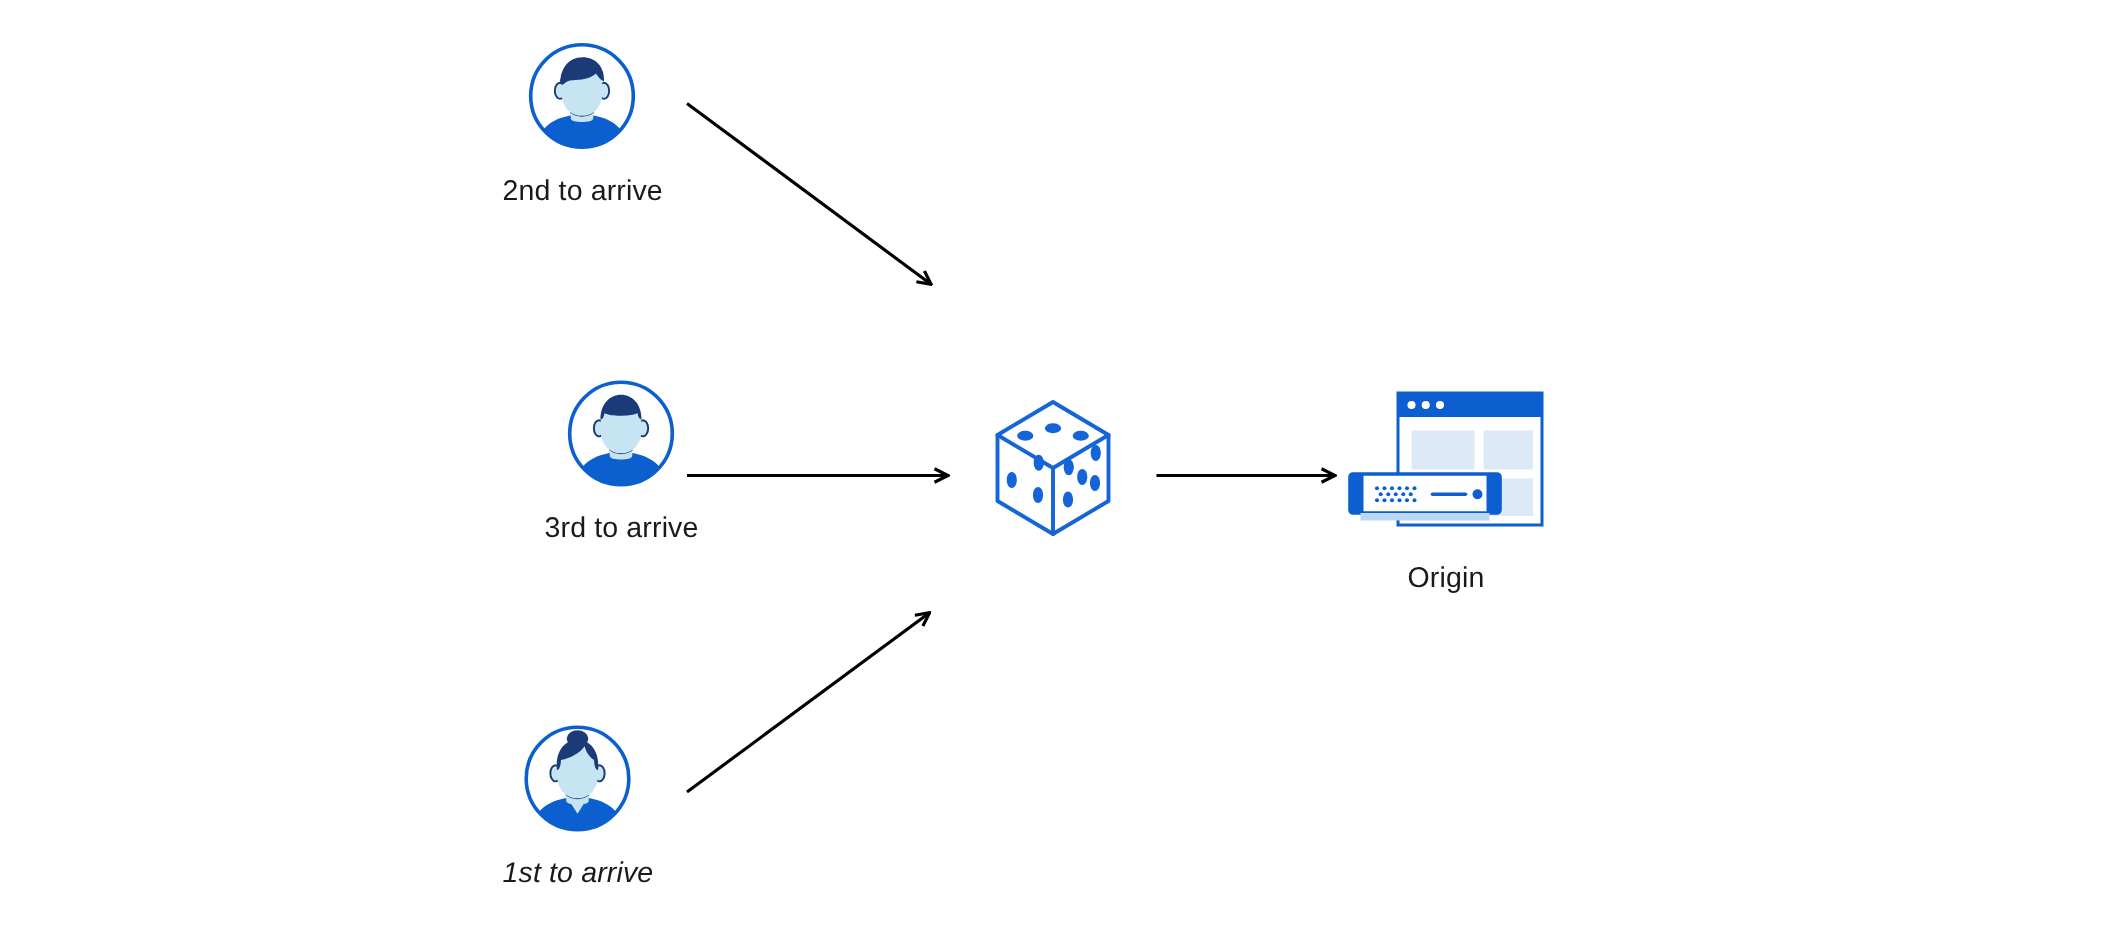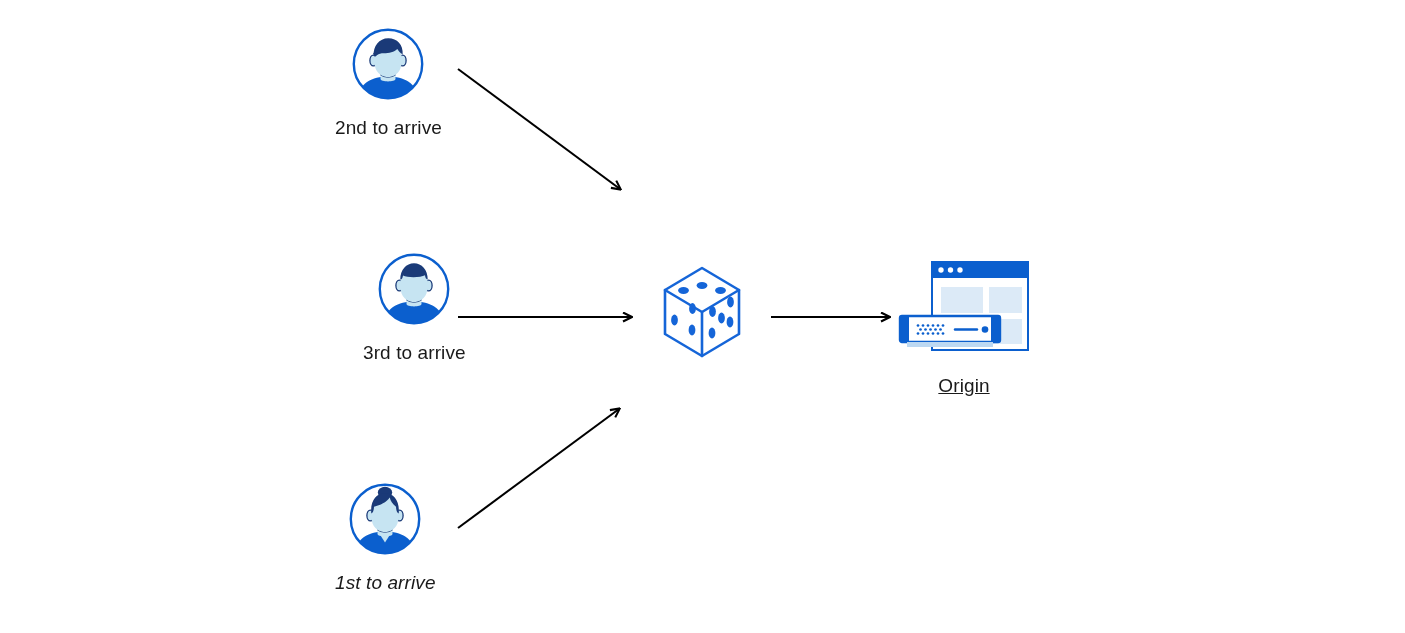--- a/index.html
+++ b/index.html
@@ -29,21 +29,21 @@
   }
   .node-label {
     font-family: "Liberation Sans", sans-serif;
     font-size: 19px;
     color: #1a1a1a;
     letter-spacing: 0.1px;
     white-space: nowrap;
     line-height: 1;
   }
   .avatar-node .node-label { margin-top: 17px; }
-  .origin-node .node-label { margin-top: 18px; text-decoration: underline; }
+  .origin-node .node-label { margin-top: 18px; }
 
   .avatar-wrap { width: 74px; height: 74px; }
   .dice-wrap   { width: 86px; height: 96px; }
   .origin-wrap { width: 134px; height: 98px; }
 
   svg { display: block; overflow: visible; }
 
   
   #node-user-2nd { left: 335px; top:  27px; }
   #node-user-3rd { left: 335px; top: 252px; margin-left: 28px; }

